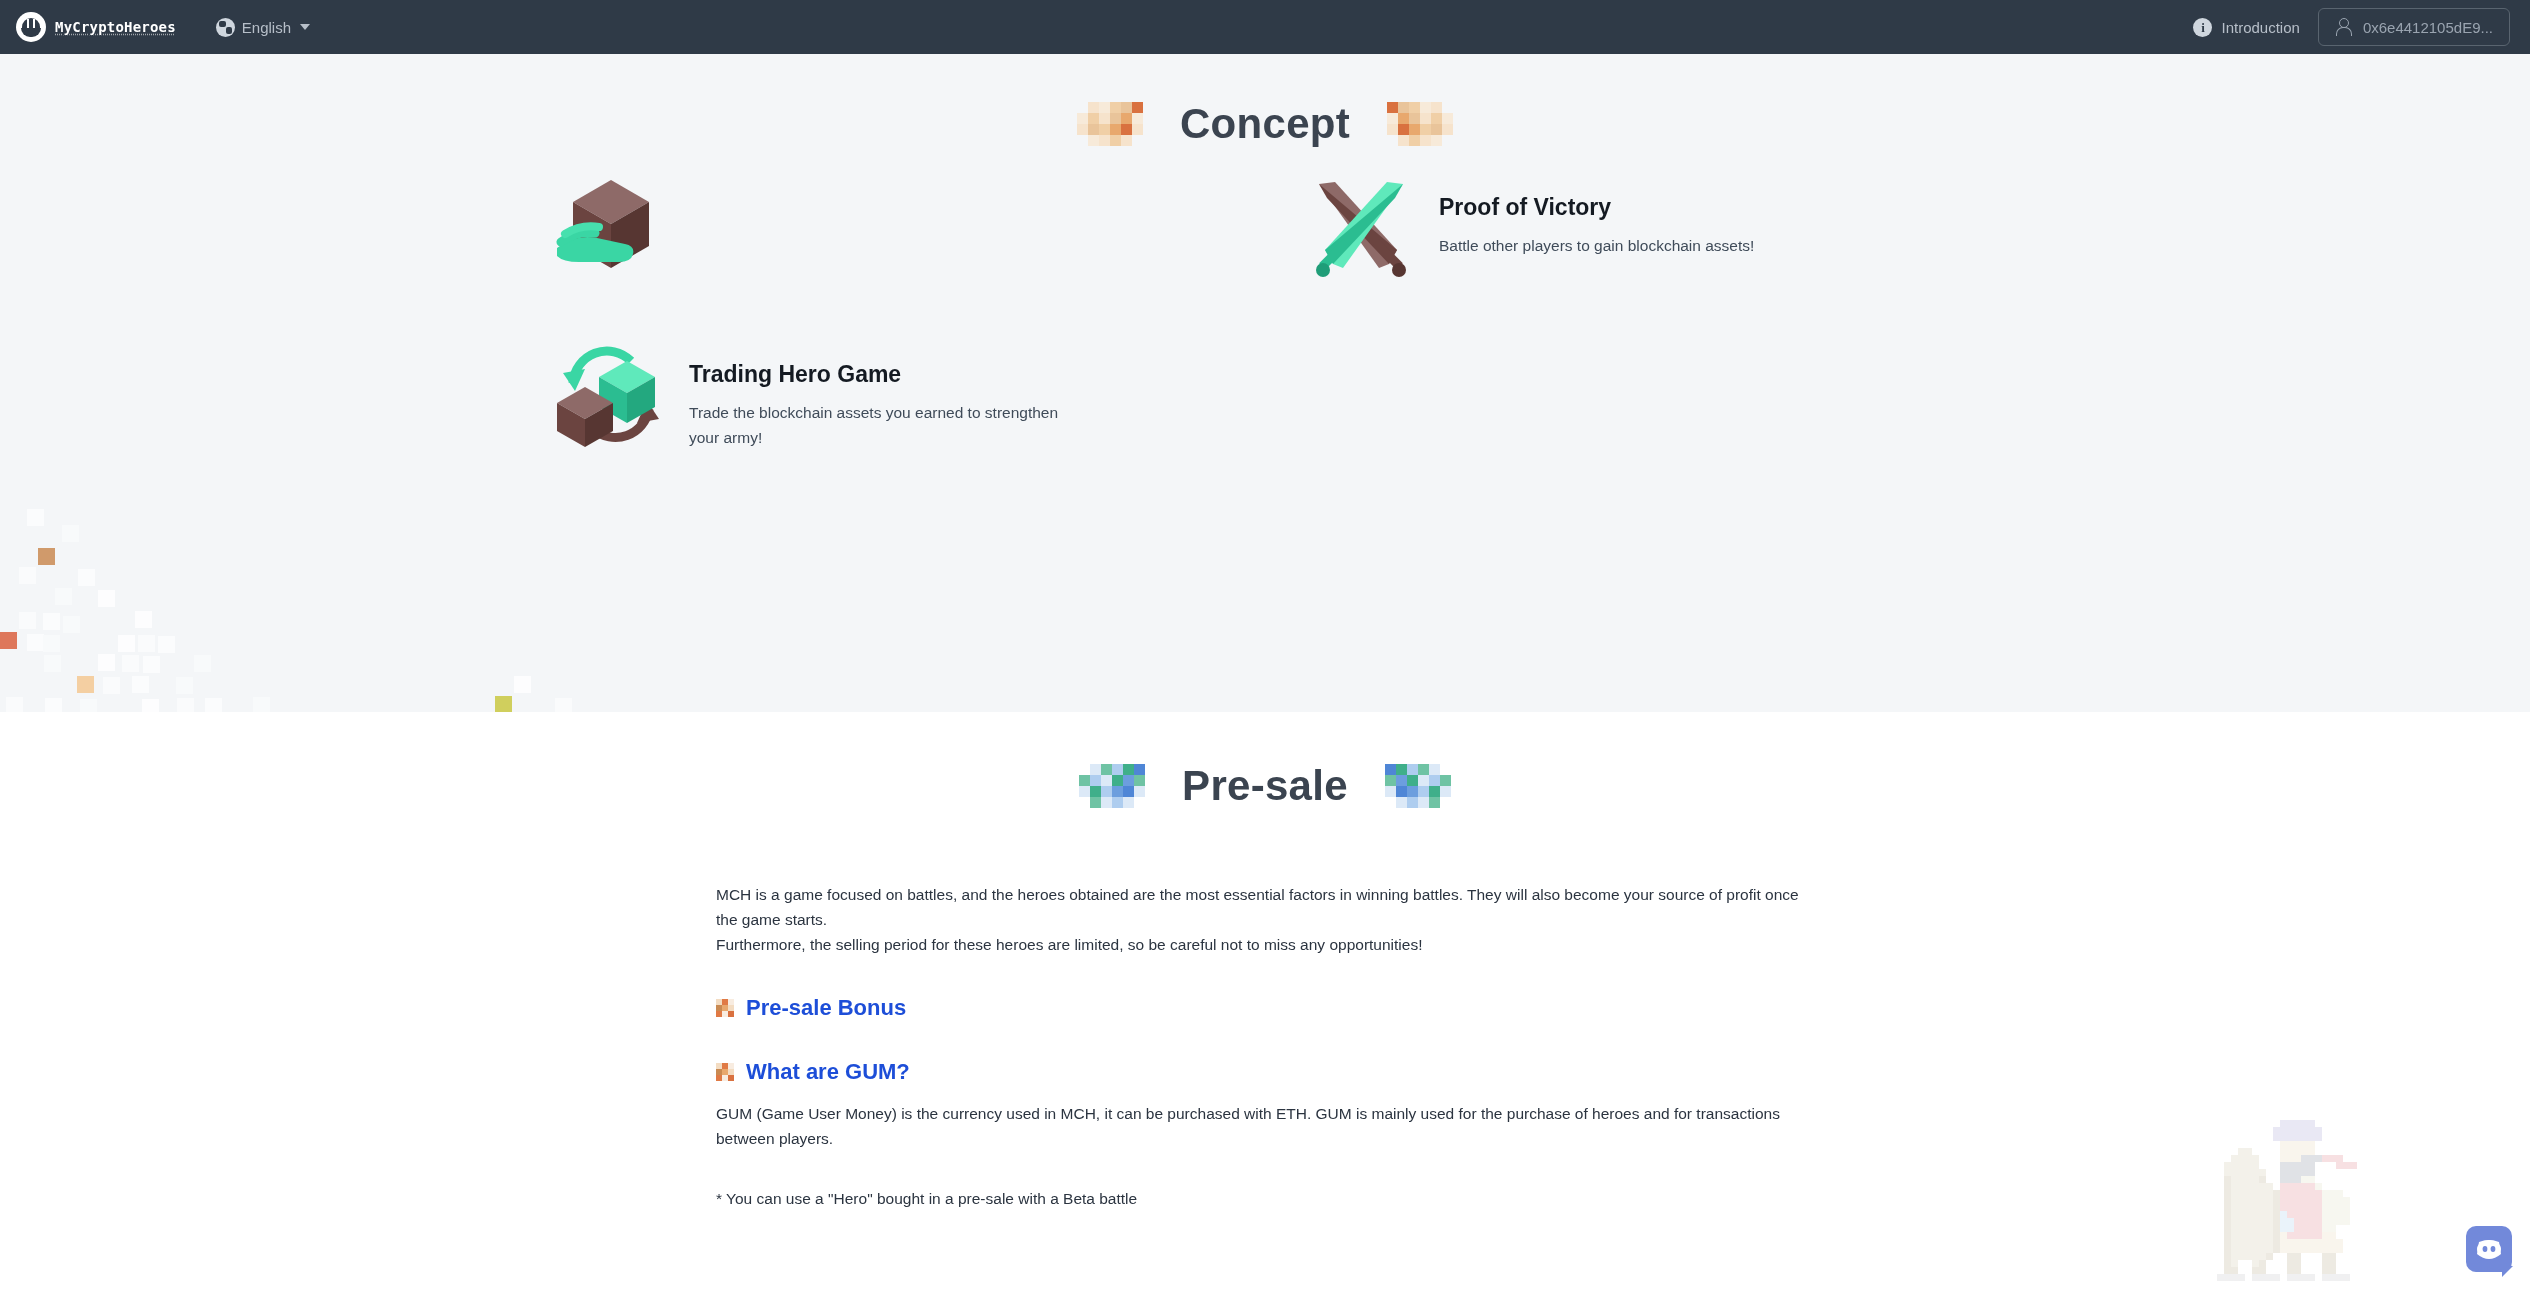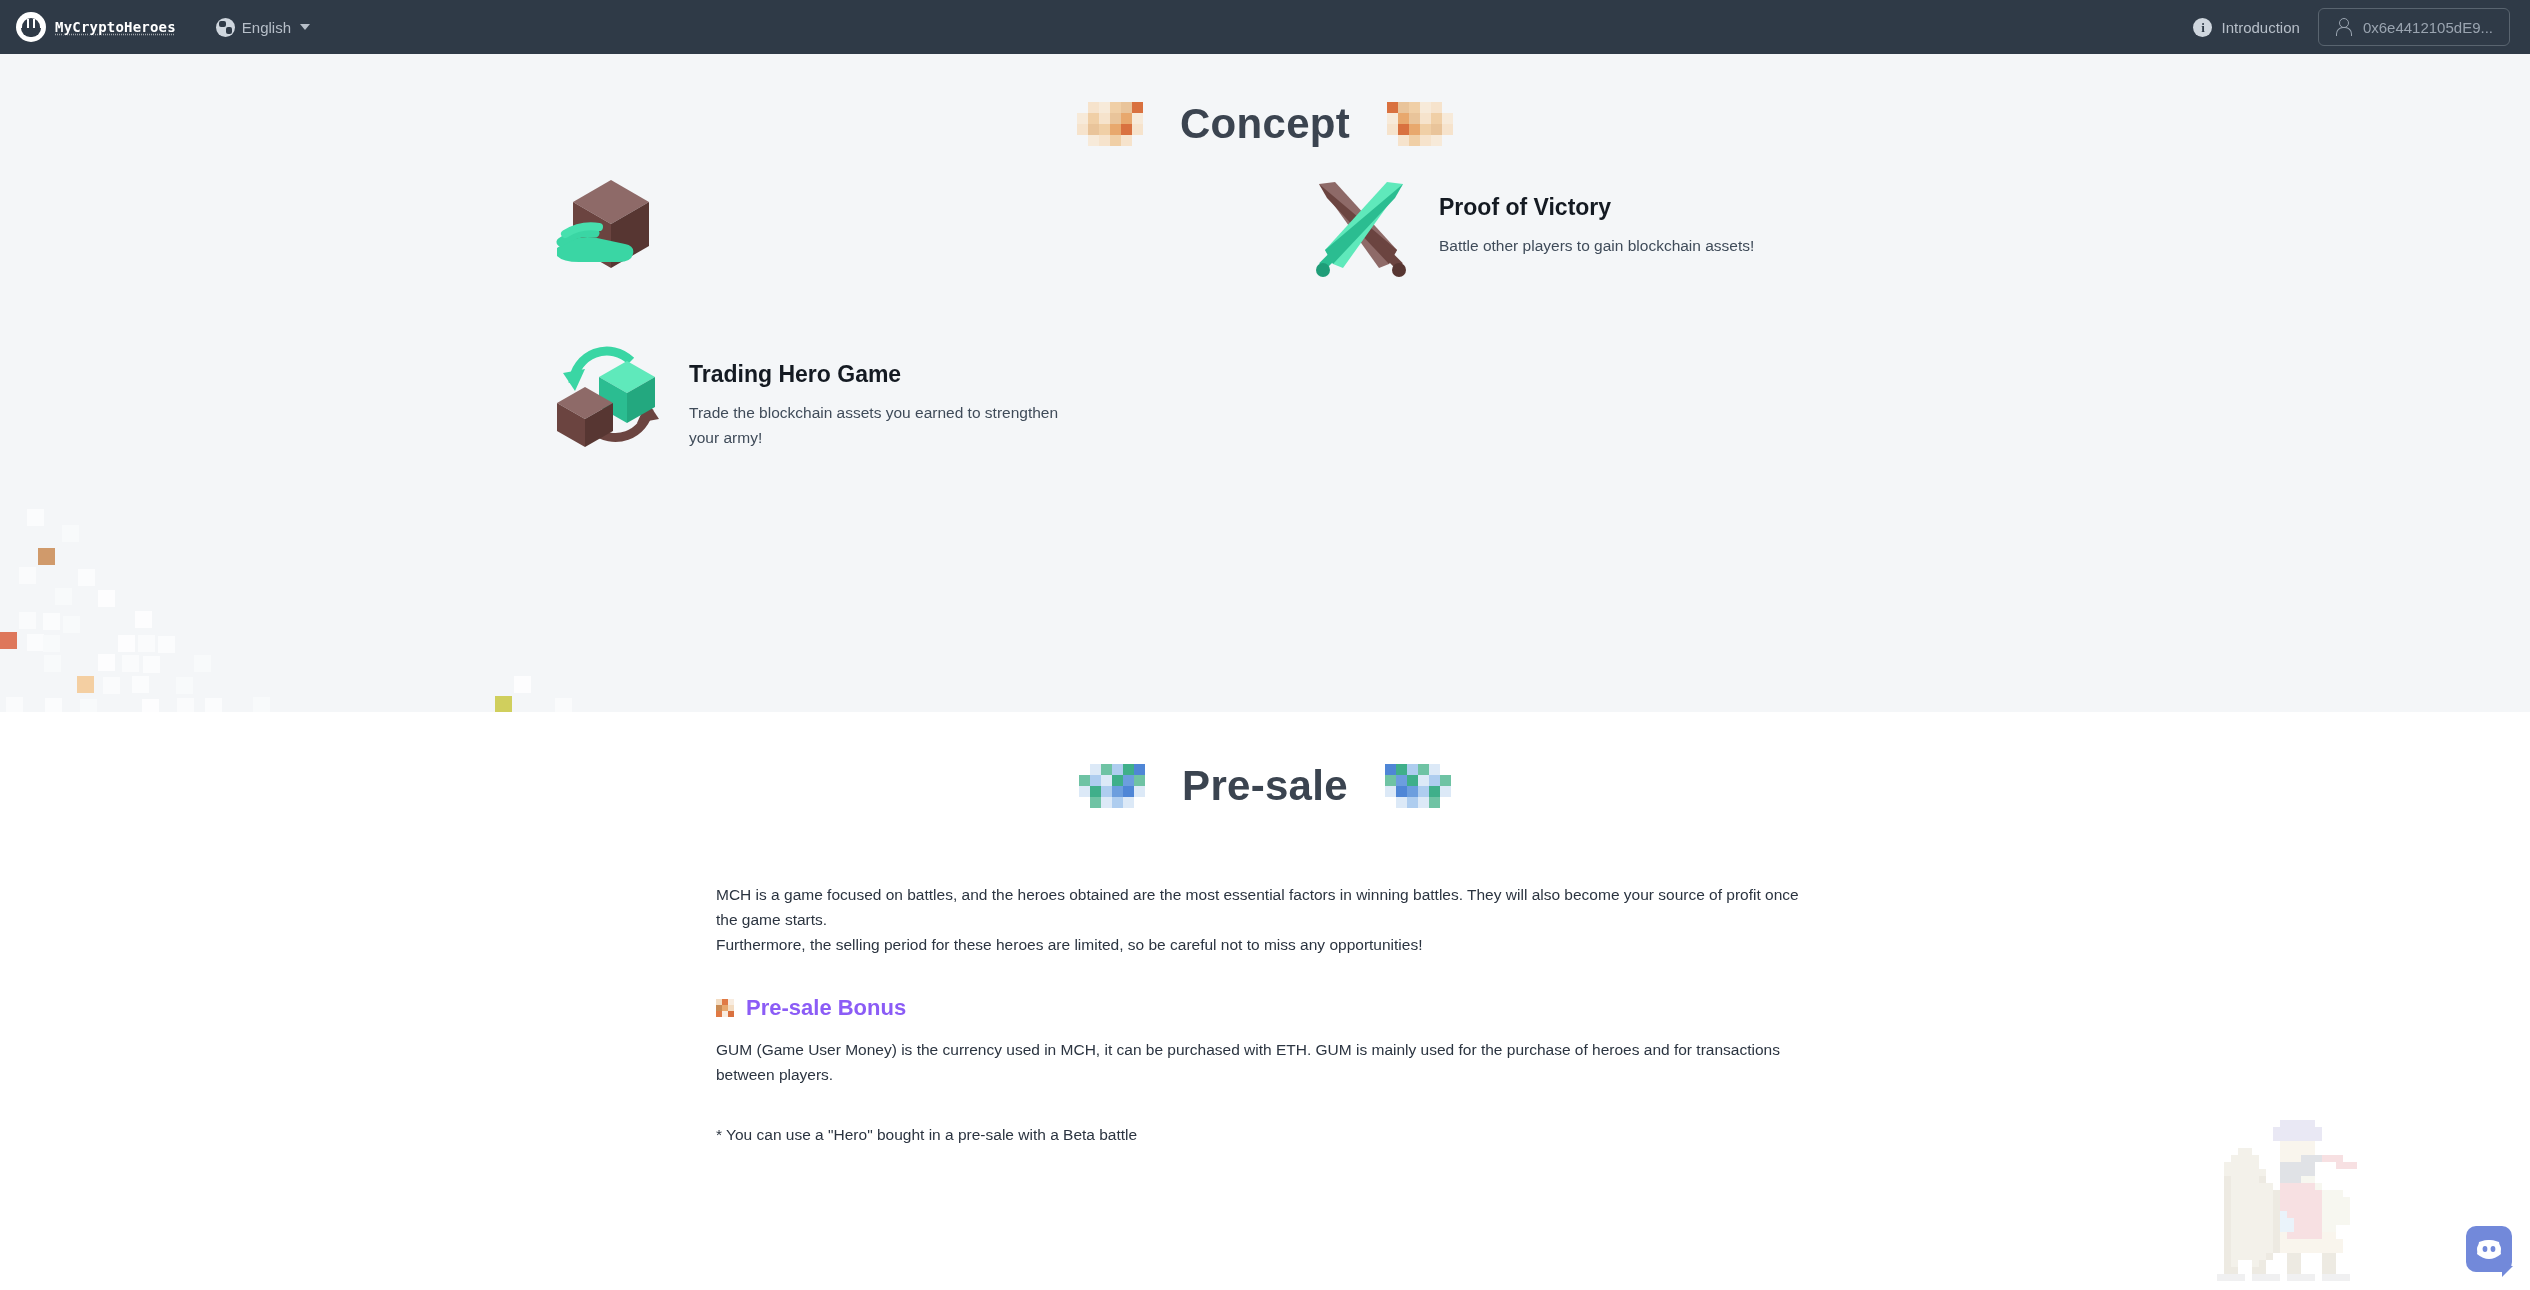--- a/index.html
+++ b/index.html
@@ -137,21 +137,21 @@
   }
   .presale-heading { padding-top: 50px; }
   .presale-content {
     position:absolute; left:716px; top:170px; width:1090px; z-index:2;
   }
   .para { font-size:15.5px; color:#2b3440; line-height:1.62; }
   .sub-heading {
     display:flex; align-items:center; gap:12px;
     margin-top: 38px; margin-bottom: 16px;
   }
-  .sub-heading h3 { font-size:22px; font-weight:600; color:#8b5cf6; }
+  .sub-heading h3 { font-size:22px; font-weight:600; color:#1d4ed8; }
   .mini-pix { display:grid; grid-template-columns:repeat(3,6px); grid-template-rows:repeat(3,6px); }
   .mini-pix i { width:6px; height:6px; display:block; }
   .note { margin-top: 38px; font-size:15.5px; color:#2b3440; }
 
   
   .hero-art { position:absolute; right:80px; bottom:0; width:290px; height:340px; opacity:.30; }
   .hero-art i { position:absolute; display:block; }
 
   
   .discord-btn {
@@ -752,20 +752,34 @@
           <i style="background: rgb(201, 138, 82);"></i>
           <i style="background: rgb(232, 168, 109);"></i>
           <i style="background: rgb(243, 220, 194);"></i>
           <i style="background: rgb(224, 122, 69);"></i>
           <i style="background: rgb(248, 236, 224);"></i>
           <i style="background: rgb(217, 113, 63);"></i>
         </span>
       <h3>Pre-sale Bonus</h3>
     </div>
 
+    <div class="sub-heading">
+      <span class="mini-pix bullet">
+          <i style="background: rgb(243, 220, 194);"></i>
+          <i style="background: rgb(224, 122, 69);"></i>
+          <i style="background: rgb(248, 236, 224);"></i>
+          <i style="background: rgb(201, 138, 82);"></i>
+          <i style="background: rgb(232, 168, 109);"></i>
+          <i style="background: rgb(243, 220, 194);"></i>
+          <i style="background: rgb(224, 122, 69);"></i>
+          <i style="background: rgb(248, 236, 224);"></i>
+          <i style="background: rgb(217, 113, 63);"></i>
+        </span>
+      <h3>What are GUM?</h3>
+    </div>
     <p class="para">GUM (Game User Money) is the currency used in MCH, it can be purchased with ETH. GUM is mainly used for the purchase of heroes and for transactions between players.</p>
 
     <p class="note">* You can use a "Hero" bought in a pre-sale with a Beta battle</p>
   </div>
 </div>
 
 <div class="discord-btn">
   <svg viewBox="0 0 28 22">
     <ellipse cx="14" cy="11" rx="12" ry="9" fill="#ffffff"></ellipse>
     <path d="M4 4 Q14 0 24 4 L26 16 Q20 21 14 21 Q8 21 2 16 Z" fill="#ffffff"></path>

